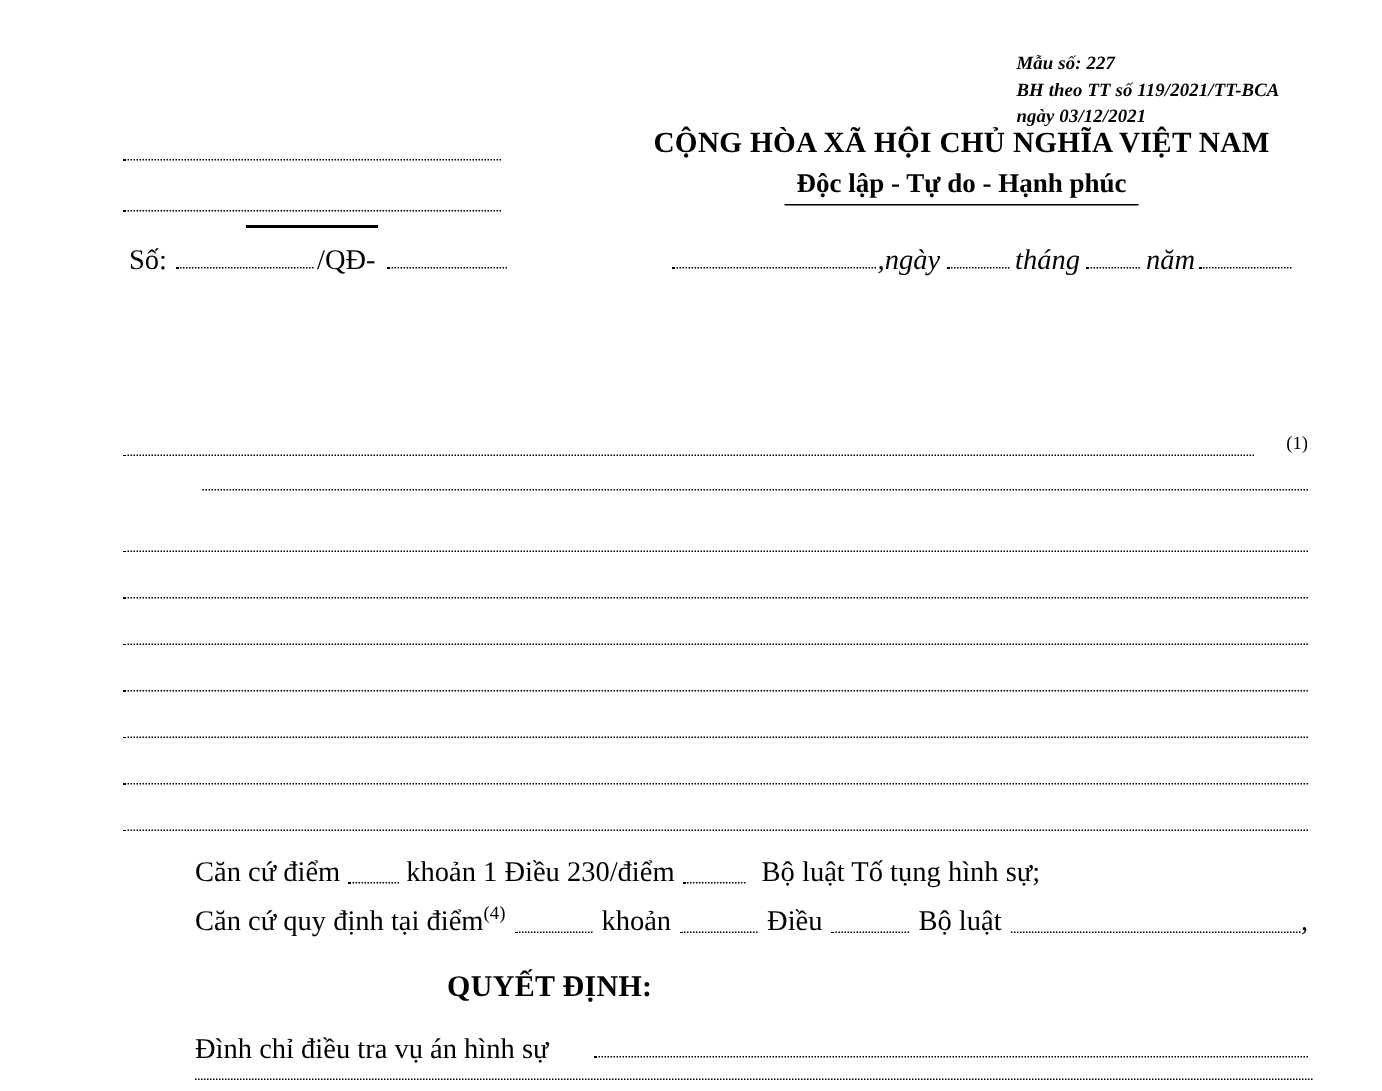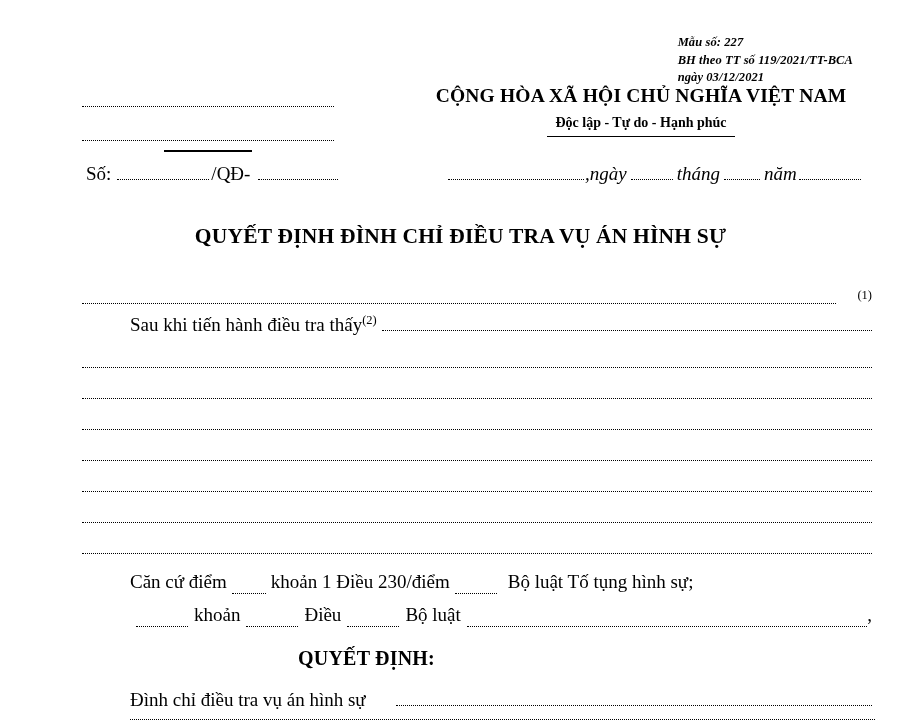--- a/index.html
+++ b/index.html
@@ -53,21 +53,21 @@
     letter-spacing: 0.2px;
     white-space: nowrap;
   }
   .national-heading .line2-wrap {
     margin-top: 3px;
     display: flex;
     justify-content: center;
   }
   .national-heading .line2 {
     font-weight: bold;
-    font-size: 14px;
+    font-size: 18px;
     line-height: 23px;
     white-space: nowrap;
     border-bottom: 1.6px solid #000;
     padding: 0 8px 2px 8px;
   }
 
   
   .agency-block {
     position: absolute;
     top: 88px;
@@ -211,21 +211,21 @@
     left: 130px;
     width: 742px;
     font-size: 19px;
     line-height: 24px;
     white-space: nowrap;
   }
   .basis-1 { top: 570px; }
   .basis-2 { top: 603px; }
   .basis .row {
     display: flex;
-    align-items: flex-end;
+    align-items: center;
   }
   .basis .fill {
     display: inline-block;
     border-bottom: 1.5px dotted #000;
     height: 13px;
   }
   .basis .f-sm   { width: 34px; margin: 0 5px; }
   .basis .f-sm2  { width: 42px; margin: 0 5px; }
   .basis .f-md   { width: 52px; margin: 0 6px; }
   .basis .f-grow { flex: 1 1 auto; margin-left: 6px; }
@@ -310,31 +310,29 @@
     <span class="fill f-place"></span>
     <span>,</span>
     <span>ngày</span>
     <span class="fill f-day"></span>
     <span>tháng</span>
     <span class="fill f-month"></span>
     <span>năm</span>
     <span class="fill f-year"></span>
   </div>
 
-  <div class="doc-title">QUYẾT ĐỊNH ĐÌNH CHỈ ĐIỀU TRA VỤ ÁN HÌNH SỰ</div>
 
   <div class="body-area">
 
     <div class="full-dot-row note-1">
       <span class="dots"></span>
       <span class="note-ref">(1)</span>
     </div>
 
     <div class="text-dot-row">
-      <span class="label"><span>Sau khi tiến hành điều tra thấy</span><sup>(2)</sup></span>
       <span class="grow-dots"></span>
     </div>
 
     <div class="blank-rows">
       <div class="full-dot-row">
           <span class="dots"></span>
         </div>
       <div class="full-dot-row">
           <span class="dots"></span>
         </div>
@@ -363,20 +361,21 @@
       <span class="fill f-sm"></span>
       <span>khoản 1 Điều 230/điểm</span>
       <span class="fill f-sm2"></span>
       <span style="width:6px;display:inline-block;"></span>
       <span>Bộ luật Tố tụng hình sự;</span>
     </div>
   </div>
 
   <div class="basis basis-2">
     <div class="row">
+      <span><span>Căn cứ quy định tại điểm</span><sup>(4)</sup></span>
       <span class="fill f-md"></span>
       <span>khoản</span>
       <span class="fill f-md"></span>
       <span>Điều</span>
       <span class="fill f-md"></span>
       <span>Bộ luật</span>
       <span class="fill f-grow"></span>
       <span>,</span>
     </div>
   </div>

